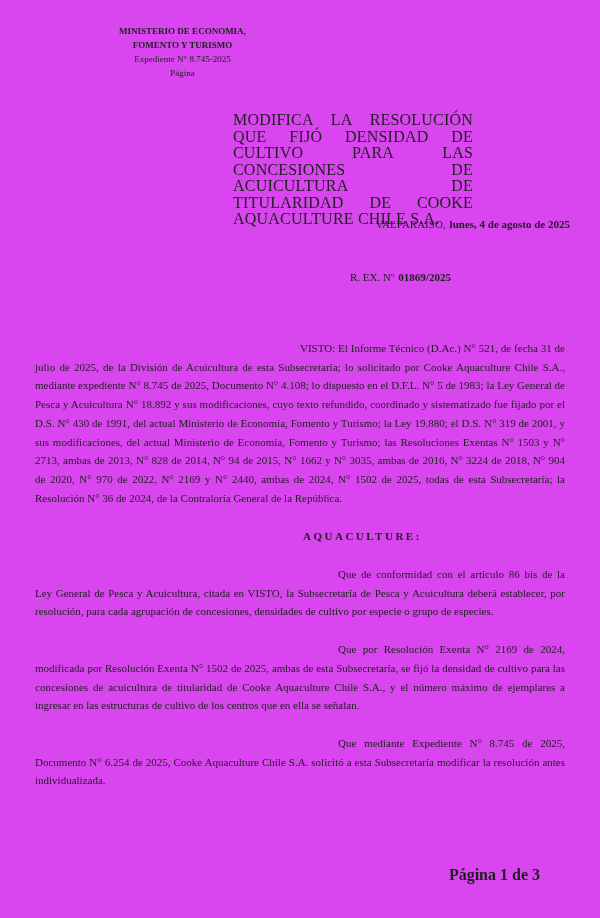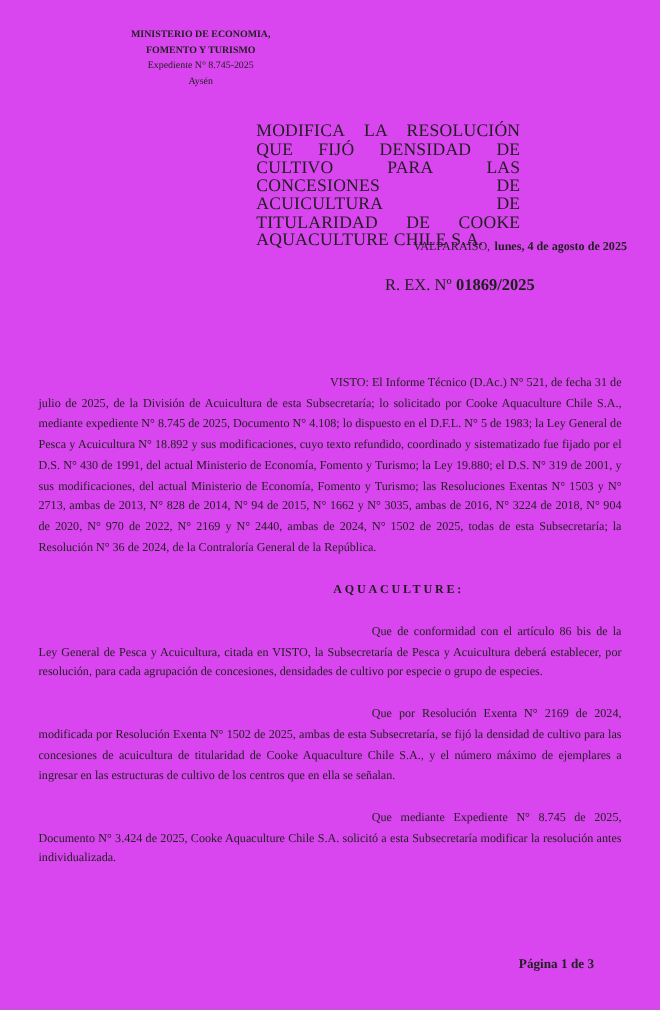--- a/index.html
+++ b/index.html
@@ -27,67 +27,67 @@
   }
   
   .dateline{
     position:absolute;top:218px;left:35px;right:30px;
     text-align:right;font-size:11px;
   }
   .dateline .bold{font-weight:bold;}
   .gap{margin-right:4px;}
   
   .rex{
-    position:absolute;top:252px;left:350px;
-    font-size:15px;
+    position:absolute;top:271px;left:350px;
+    font-size:11px;
   }
   .rex .bold{font-weight:bold;}
   
   .body-text{
     position:absolute;top:301px;left:35px;width:530px;
     font-size:11px;line-height:18.7px;text-align:justify;margin-top:38px;
   }
   .para{margin:0;}
   .para-visto{text-indent:265px;}
   .considerando-heading{
     margin:20px 0 0 268px;
     font-weight:bold;letter-spacing:2.5px;font-size:11px;
   }
   .para-considerando{margin-top:19px;text-indent:303px;}
   
   .footer{
     position:absolute;right:60px;bottom:34px;
-    font-size:12px;font-weight:bold;padding-left:12px;
+    font-size:16px;font-weight:bold;padding-left:12px;
   }
 </style>
 </head>
 <body>
 
 <div class="page">
 
   <div class="letterhead">
     <div class="lh-bold">MINISTERIO DE ECONOMIA,</div>
     <div class="lh-bold">FOMENTO Y TURISMO</div>
     <div>Expediente N° 8.745-2025</div>
-    <div>Aysén</div>
+    <div>Página</div>
   </div>
 
   <div class="doc-title">MODIFICA LA RESOLUCIÓN QUE FIJÓ DENSIDAD DE CULTIVO PARA LAS CONCESIONES DE ACUICULTURA DE TITULARIDAD DE COOKE AQUACULTURE CHILE S.A.</div>
 
   <div class="dateline">
     <span class="gap">VALPARAISO,</span><span class="bold">lunes, 4 de agosto de 2025</span>
   </div>
 
   <div class="rex">
     <span class="gap">R. EX. Nº</span><span class="bold">01869/2025</span>
   </div>
 
   <div class="body-text">
     <p class="para para-visto">VISTO: El Informe Técnico (D.Ac.) N° 521, de fecha 31 de julio de 2025, de la División de Acuicultura de esta Subsecretaría; lo solicitado por Cooke Aquaculture Chile S.A., mediante expediente N° 8.745 de 2025, Documento N° 4.108; lo dispuesto en el D.F.L. N° 5 de 1983; la Ley General de Pesca y Acuicultura N° 18.892 y sus modificaciones, cuyo texto refundido, coordinado y sistematizado fue fijado por el D.S. N° 430 de 1991, del actual Ministerio de Economía, Fomento y Turismo; la Ley 19.880; el D.S. N° 319 de 2001, y sus modificaciones, del actual Ministerio de Economía, Fomento y Turismo; las Resoluciones Exentas N° 1503 y N° 2713, ambas de 2013, N° 828 de 2014, N° 94 de 2015, N° 1662 y N° 3035, ambas de 2016, N° 3224 de 2018, N° 904 de 2020, N° 970 de 2022, N° 2169 y N° 2440, ambas de 2024, N° 1502 de 2025, todas de esta Subsecretaría; la Resolución N° 36 de 2024, de la Contraloría General de la República.</p>
     <div class="considerando-heading">AQUACULTURE:</div>
     <p class="para para-considerando">Que de conformidad con el artículo 86 bis de la Ley General de Pesca y Acuicultura, citada en VISTO, la Subsecretaría de Pesca y Acuicultura deberá establecer, por resolución, para cada agrupación de concesiones, densidades de cultivo por especie o grupo de especies.</p>
     <p class="para para-considerando">Que por Resolución Exenta N° 2169 de 2024, modificada por Resolución Exenta N° 1502 de 2025, ambas de esta Subsecretaría, se fijó la densidad de cultivo para las concesiones de acuicultura de titularidad de Cooke Aquaculture Chile S.A., y el número máximo de ejemplares a ingresar en las estructuras de cultivo de los centros que en ella se señalan.</p>
-    <p class="para para-considerando">Que mediante Expediente N° 8.745 de 2025, Documento N° 3.424 de 2025, Cooke Aquaculture Chile S.A. solicitó a esta Subsecretaría modificar la resolución antes individualizada.</p>
+    <p class="para para-considerando">Que mediante Expediente N° 8.745 de 2025, Documento N° 6.254 de 2025, Cooke Aquaculture Chile S.A. solicitó a esta Subsecretaría modificar la resolución antes individualizada.</p>
   </div>
 
   <div class="footer">Página 1 de 3</div>
 
 </div>
 
 </body></html>

